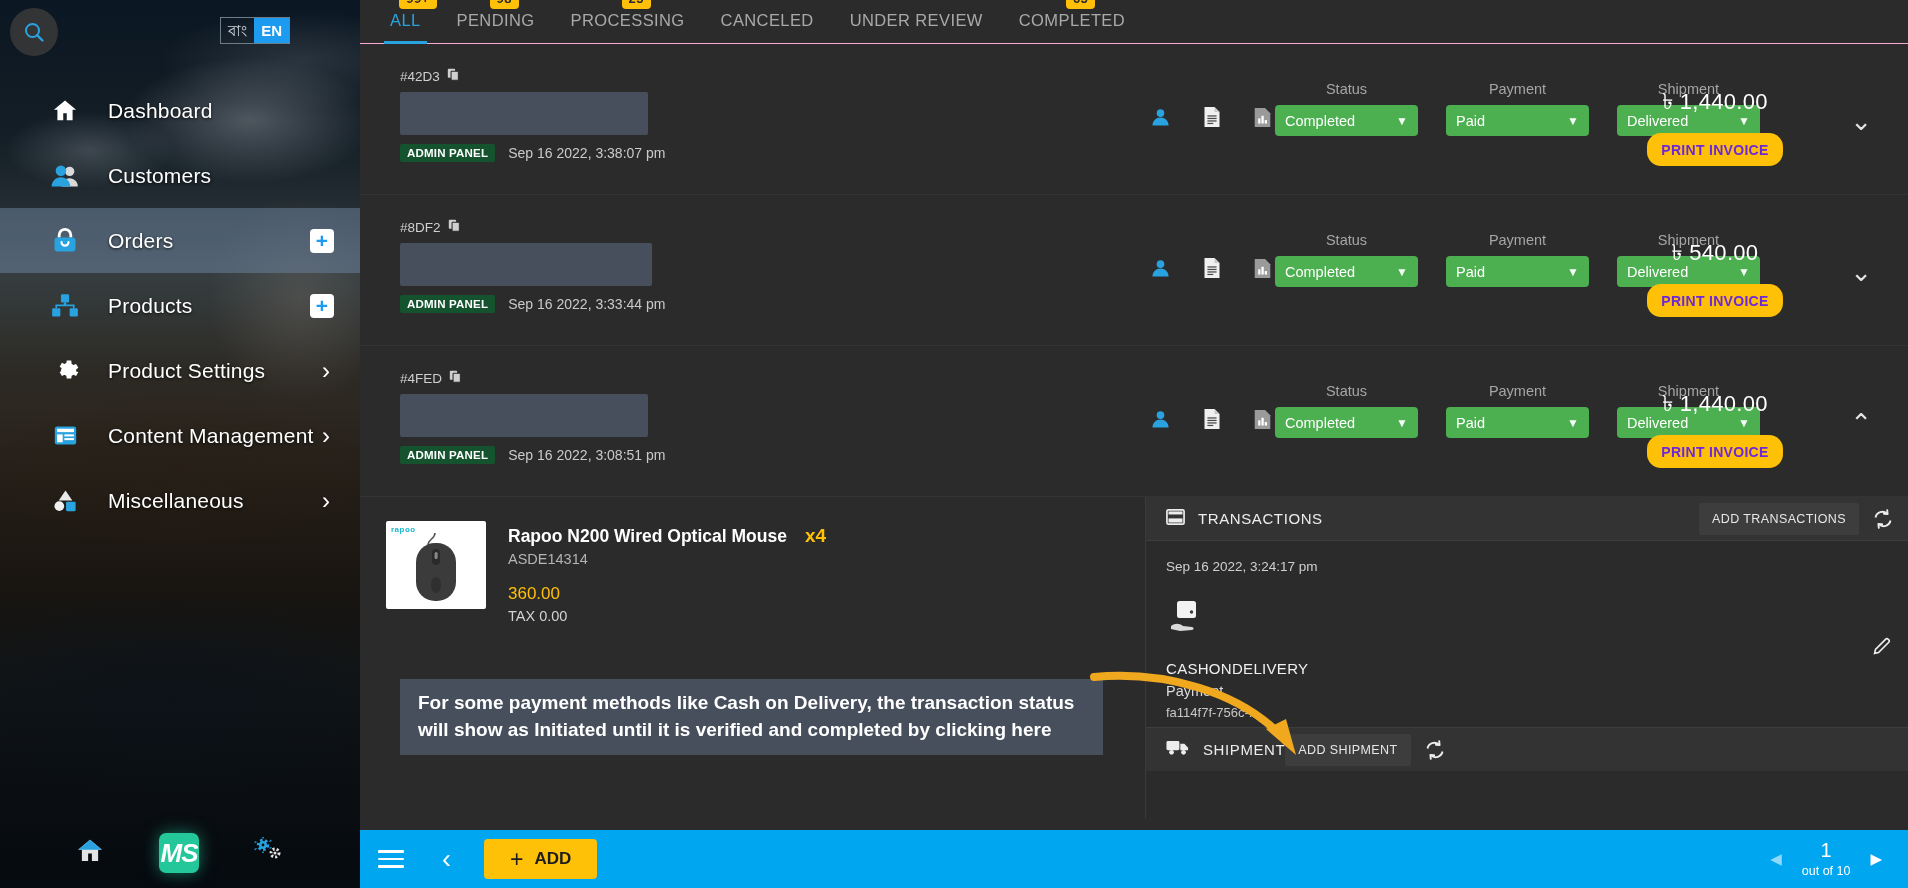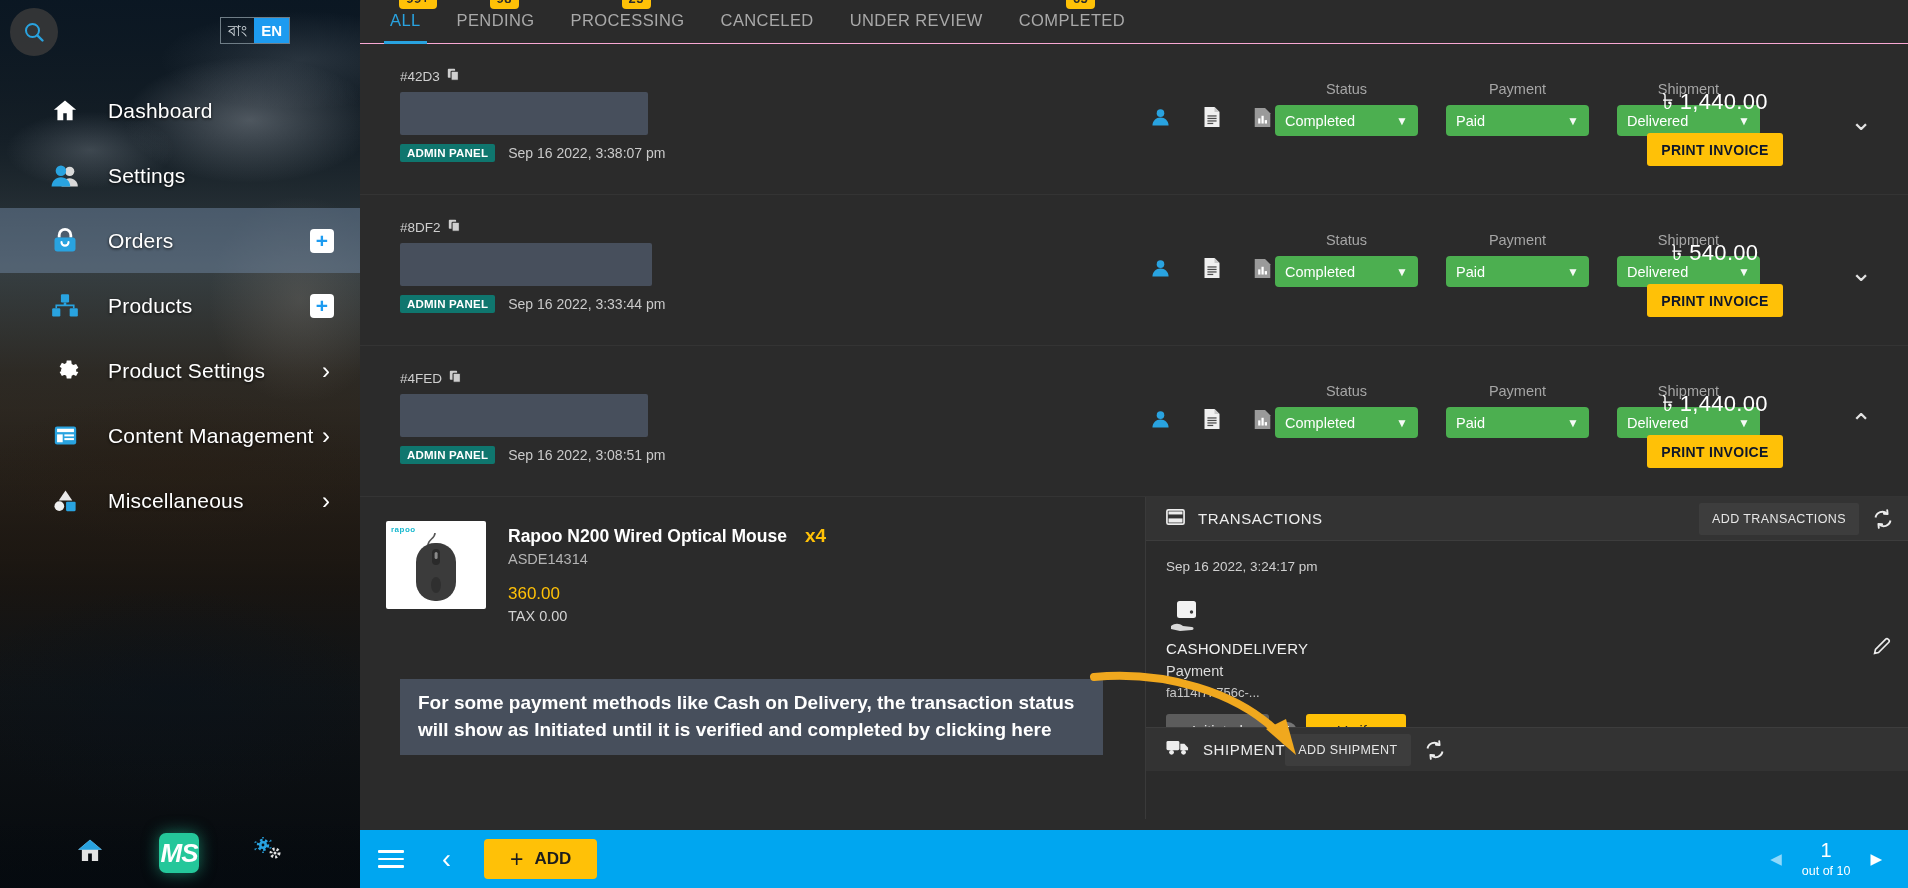--- a/index.html
+++ b/index.html
@@ -101,42 +101,42 @@
     position:relative; height:151px; border-bottom:1px solid #343434; background:#2b2b2b;
   }
   .order-row.open { border-bottom:1px solid #343434; }
   .ord-left { position:absolute; left:40px; top:24px; width:460px; }
   .ord-id { font-size:13.5px; color:#cfcfcf; display:flex; align-items:center; gap:7px; }
   .copy-ic { display:inline-block; }
   .ord-blank { margin-top:8px; height:43px; background:#474f5c; border-radius:2px; width:248px; }
   .ord-blank.w2 { width:252px; }
   .ord-meta { margin-top:9px; display:flex; align-items:center; gap:13px; }
   .chip-admin {
-    background:#0f766e; color:#fff; font-size:11.5px; font-weight:700;
+    background:#14532d; color:#fff; font-size:11.5px; font-weight:700;
     padding:3px 7px; border-radius:2px; letter-spacing:.2px;
   }
   .ord-date { font-size:14px; color:#cacaca; }
 
   .ord-icons { position:absolute; left:790px; top:62px; display:flex; gap:31px; align-items:center; }
 
   .ord-selects { position:absolute; left:915px; top:37px; display:flex; gap:28px; }
   .sel-group { display:flex; flex-direction:column;text-align:center; }
   .sel-label { font-size:14.5px; color:#a6a6a6; margin-bottom:8px; }
   .sel-box {
     width:143px; height:31px; background:#4caf50; border-radius:4px; border:none;
     display:flex; align-items:center; justify-content:space-between;
     padding:0 10px; color:#fff; font-size:14.5px; cursor:pointer;
   }
   .sel-box .cv { font-size:12px; opacity:.95; }
 
   .ord-right { position:absolute; right:98px; top:40px; text-align:center; width:190px; }
   .ord-total { font-size:22px; color:#fff; letter-spacing:.3px; }
   .btn-invoice {
-    margin-top:12px; width:136px; height:33px; background:#ffc107; color:#0f172a;
-    border:none; border-radius:3px; font-size:14px; font-weight:600; letter-spacing:.3px; cursor:pointer;
+    margin-top:12px; width:136px; height:33px; background:#ffc107; color:#6d28d9;
+    border:none; border-radius:14px; font-size:14px; font-weight:600; letter-spacing:.3px; cursor:pointer;
   }
   .ord-chev {
     position:absolute; right:36px; top:62px; font-size:26px; color:#e4e4e4; cursor:pointer; font-weight:300;
   }
 
   
   .detail { position:relative; display:flex; height:322px; }
   .detail-left { width:785px; position:relative; }
   .prod {
     position:absolute; left:26px; top:24px; display:flex; gap:22px;
@@ -169,21 +169,21 @@
   .btn-ghost {
     background:#3d3d3d; border:none; color:#e6e6e6; font-size:12.5px; letter-spacing:.4px;
     padding:9px 13px; border-radius:2px; cursor:pointer;
   }
   .refresh-ic { margin-left:13px; cursor:pointer; display:flex; }
 
   .tx-body { padding:18px 20px 0 20px; position:relative; }
   .tx-date { font-size:13.5px; color:#d0d0d0; }
   .tx-row { display:flex; margin-top:26px; }
   .tx-method { flex:1; }
-  .tx-name { font-size:15px; color:#f0f0f0; margin-top:0; letter-spacing:.3px; }
+  .tx-name { font-size:15px; color:#f0f0f0; margin-top:20px; letter-spacing:.3px; }
   .tx-sub { font-size:14.5px; color:#dcdcdc; margin-top:6px; }
   .tx-ref { font-size:13px; color:#c8c8c8; margin-top:6px; }
   .tx-actions { display:flex; align-items:center; gap:9px; margin-top:14px; }
   .btn-initiated {
     background:#5c5c5c; color:#e9e9e9; border:none; border-radius:3px;
     font-size:14.5px; padding:9px 26px; cursor:pointer;
   }
   .info-dot {
     width:19px; height:19px; border-radius:50%; background:#757575; color:#fff;
     font-size:12px; font-style:italic; display:flex; align-items:center; justify-content:center; cursor:pointer;
@@ -261,21 +261,21 @@
 
       <div class="nav-item">
         <span class="nv-icon">
           <svg width="28" height="28" viewBox="0 0 24 24">
             <circle cx="16" cy="8" r="4" fill="#d9d9d9"></circle>
               <path d="M9 21c0-3.9 3.1-7 7-7s7 3.1 7 7z" fill="#d9d9d9"></path>
             <circle cx="8.5" cy="7.5" r="4.5" fill="#29a3e0"></circle>
               <path d="M0.5 21c0-4.4 3.6-8 8-8s8 3.6 8 8z" fill="#29a3e0"></path>
           </svg>
         </span>
-        <span class="nv-label">Settings</span>
+        <span class="nv-label">Customers</span>
       </div>
 
       <div class="nav-item active">
         <span class="nv-icon">
           <svg width="28" height="28" viewBox="0 0 24 24">
             <path d="M7 9V7a5 5 0 0 1 10 0v2" fill="none" stroke="#ffffff" stroke-width="2.4"></path>
             <rect x="3" y="9" width="18" height="12" rx="2.5" fill="#29a3e0"></rect>
             <path d="M9 13a3 3 0 0 0 6 0" fill="none" stroke="#ffffff" stroke-width="1.8" stroke-linecap="round"></path>
           </svg>
         </span>

